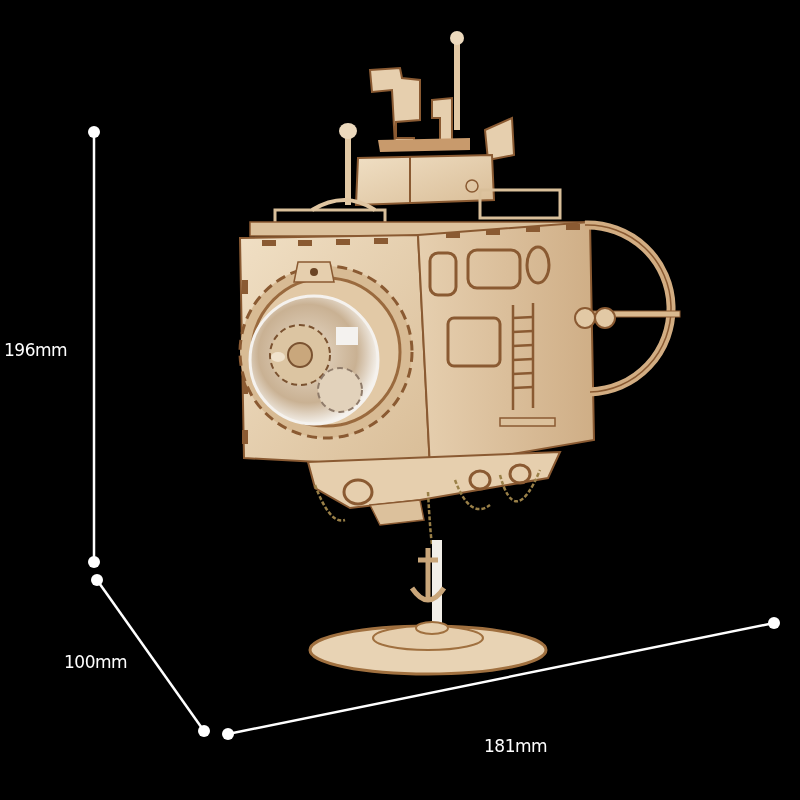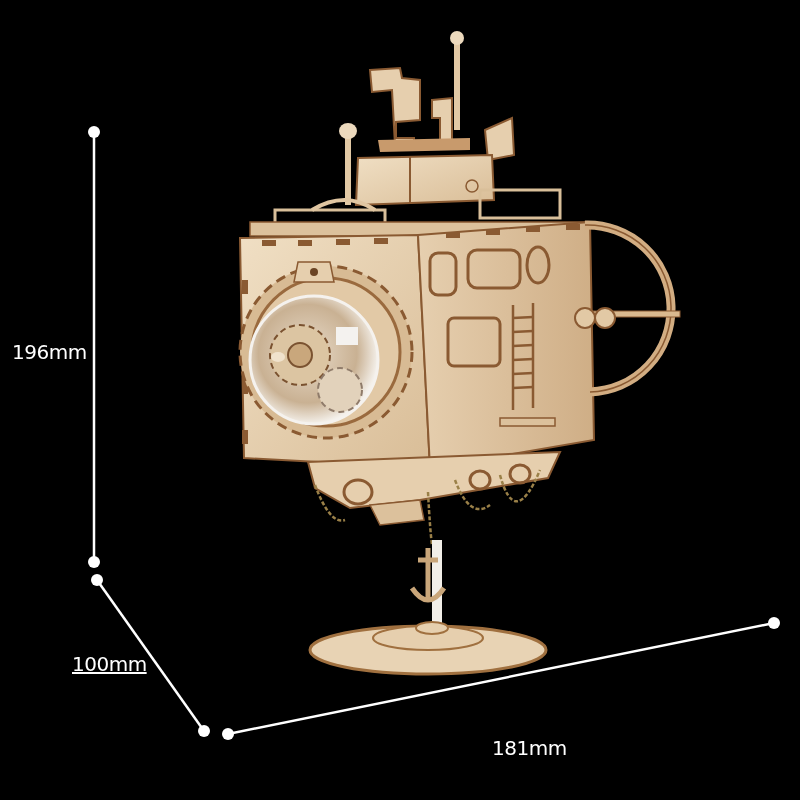--- a/index.html
+++ b/index.html
@@ -1,20 +1,20 @@
 <!DOCTYPE html>
 <html><head>
 <meta charset="utf-8">
 <style>
   html, body { margin: 0; padding: 0; background: #000; }
   body { width: 800px; height: 800px; overflow: hidden; position: relative; font-family: "DejaVu Sans", sans-serif; }
   #stage { position: absolute; left: 0; top: 0; width: 800px; height: 800px; }
-  .dim-label { position: absolute; color: #fff; font-size: 20px; font-family: "DejaVu Sans", sans-serif; letter-spacing: -0.5px; white-space: nowrap; margin-left: 8px; }
+  .dim-label { position: absolute; color: #fff; font-size: 17px; font-family: "DejaVu Sans", sans-serif; letter-spacing: -0.5px; white-space: nowrap; }
   #lbl-height { left: 4px; top: 340px; }
-  #lbl-depth { left: 64px; top: 652px; text-decoration: underline; }
+  #lbl-depth { left: 64px; top: 652px; }
   #lbl-width { left: 484px; top: 736px; }
 </style>
 </head>
 <body>
 
 <svg id="stage" viewBox="0 0 800 800" xmlns="http://www.w3.org/2000/svg">
   <defs>
     <linearGradient id="woodFace" x1="0" y1="0" x2="1" y2="1">
       <stop offset="0" stop-color="#f0dfc4"></stop>
       <stop offset="1" stop-color="#d9bd97"></stop>

